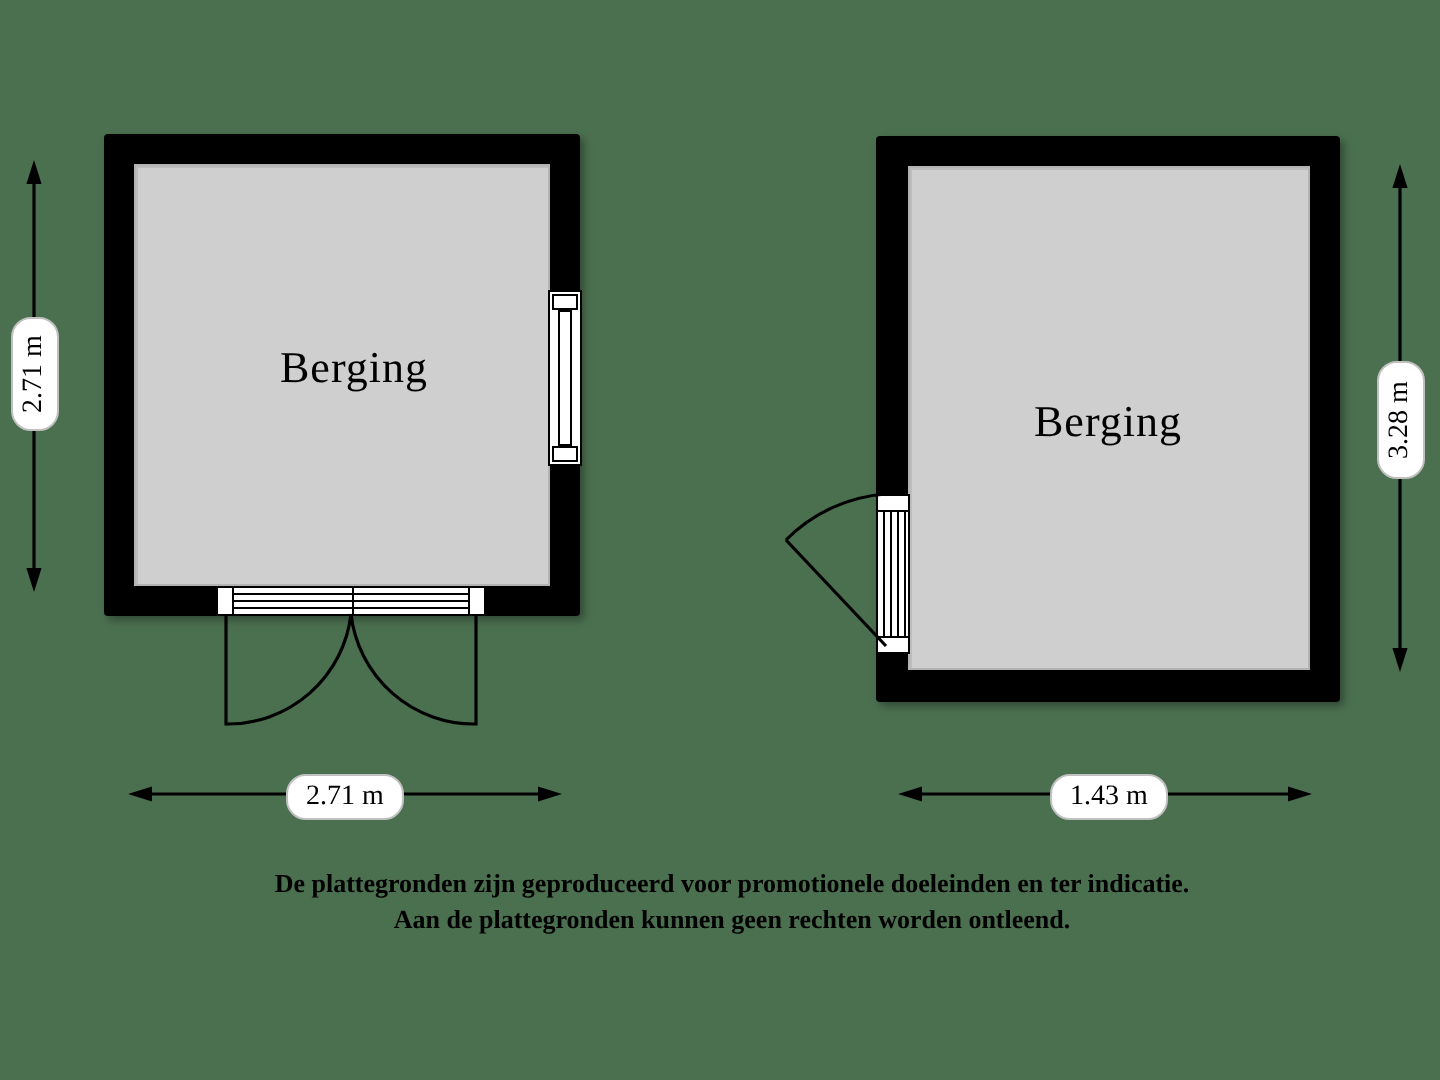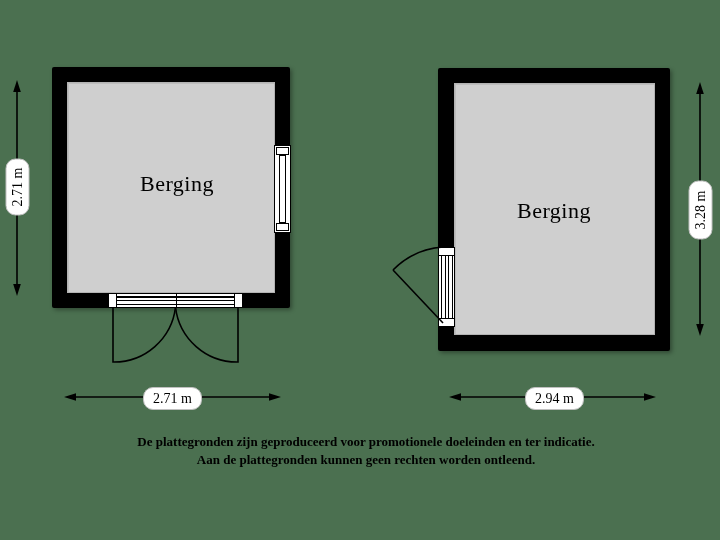--- a/index.html
+++ b/index.html
@@ -159,21 +159,21 @@
       <polygon points="7,0 3.2,12 10.8,12"></polygon>
       <polygon points="7,254 3.2,242 10.8,242"></polygon>
     </svg>
     <div class="dim-pill rot" style="left:671px;top:198px;width:57px;height:22px;">3.28 m</div>
 
     <svg class="svg-overlay" style="left:449px;top:390px;" width="207" height="14" viewBox="0 0 207 14">
       <line x1="10" y1="7" x2="197" y2="7"></line>
       <polygon points="0,7 12,3.2 12,10.8"></polygon>
       <polygon points="207,7 195,3.2 195,10.8"></polygon>
     </svg>
-    <div class="dim-pill" style="left:525px;top:387px;width:57px;height:21px;">2.94 m</div>
+    <div class="dim-pill" style="left:525px;top:387px;width:57px;height:21px;">1.43 m</div>
   </div>
 
   <div class="disclaimer">
     <div>De plattegronden zijn geproduceerd voor promotionele doeleinden en ter indicatie.</div>
     <div>Aan de plattegronden kunnen geen rechten worden ontleend.</div>
   </div>
 
 </div>
 
 </body></html>

